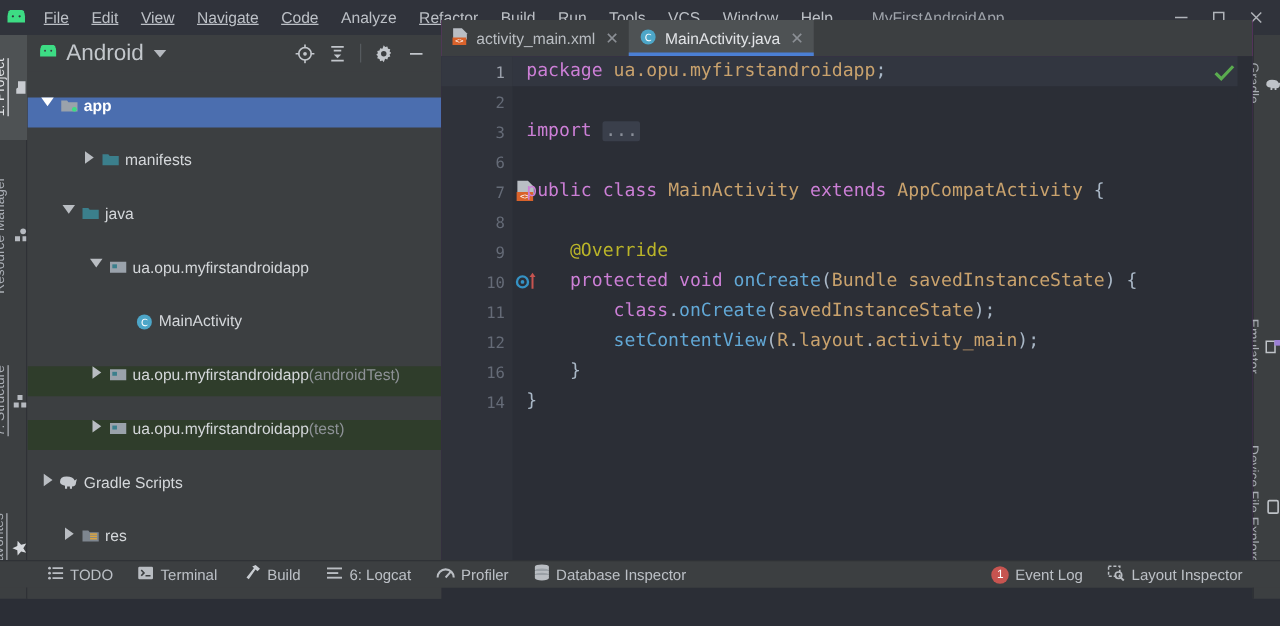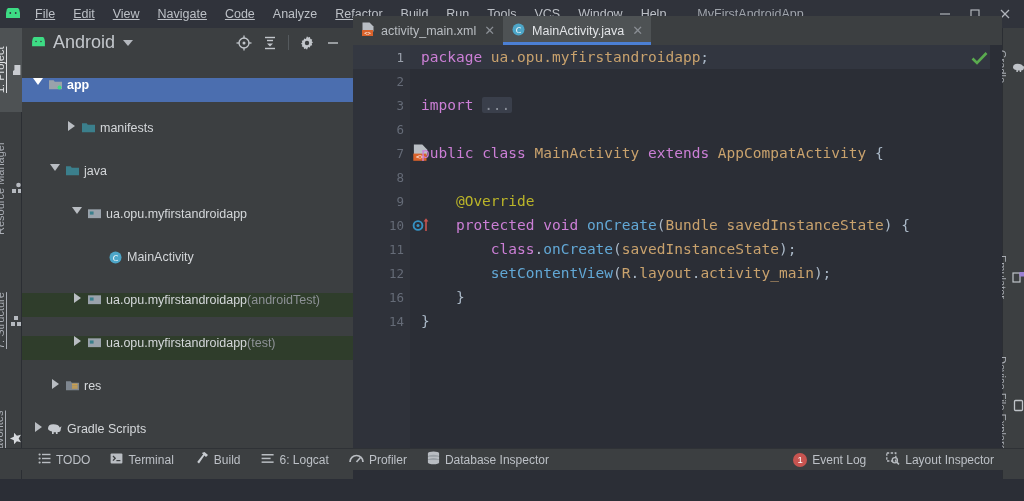--- a/index.html
+++ b/index.html
@@ -410,45 +410,45 @@
         <span class="ico">
           <svg width="15" height="13" viewBox="0 0 16 14">
               <path d="M1 2.5 h14 v9.5 h-14 z" fill="#9aa2ab"></path>
               <rect x="3" y="4.8" width="4" height="3.4" fill="#3b7f8c"></rect>
             </svg>
         </span>
         <span class="lbl">ua.opu.myfirstandroidapp</span>
         <span class="lbl dim"> (test)</span>
       </div>
 
+      <div class="row" style="padding-left:8px;">
+        <span class="arrow-slot">
+            <span class="arrow-r"></span>
+          </span>
+        <span class="ico">
+          <svg width="16" height="13" viewBox="0 0 16 13">
+              <path d="M1 6.5 q0-4.3 5.3-4.3 q5.3 0 6.4 3.2 l1.8-1.2 l-0.7 2.7 q0 3.2-3.2 3.2 l0 1.8 h-1.7 l0-1.7 h-2.2 l0 1.7 h-1.7 l0-2.4 q-4-0.9-4-3z" fill="#c5c9ce"></path>
+            </svg>
+        </span>
+        <span class="lbl">Gradle Scripts</span>
+      </div>
+
       <div class="row" style="padding-left:25px;">
         <span class="arrow-slot">
             <span class="arrow-r"></span>
           </span>
         <span class="ico">
           <svg width="15" height="13" viewBox="0 0 16 14">
               <path d="M1 2.5 h5 l1.2 1.6 h7.8 v8 h-14 z" fill="#7e868f"></path>
               <rect x="7.5" y="5" width="6" height="1.3" fill="#d9a441"></rect>
               <rect x="7.5" y="7" width="6" height="1.3" fill="#d9a441"></rect>
               <rect x="7.5" y="9" width="6" height="1.3" fill="#d9a441"></rect>
             </svg>
         </span>
         <span class="lbl">res</span>
-      </div>
-
-      <div class="row" style="padding-left:8px;">
-        <span class="arrow-slot">
-            <span class="arrow-r"></span>
-          </span>
-        <span class="ico">
-          <svg width="16" height="13" viewBox="0 0 16 13">
-              <path d="M1 6.5 q0-4.3 5.3-4.3 q5.3 0 6.4 3.2 l1.8-1.2 l-0.7 2.7 q0 3.2-3.2 3.2 l0 1.8 h-1.7 l0-1.7 h-2.2 l0 1.7 h-1.7 l0-2.4 q-4-0.9-4-3z" fill="#c5c9ce"></path>
-            </svg>
-        </span>
-        <span class="lbl">Gradle Scripts</span>
       </div>
 
     </div>
   </div>
 
   <div class="editor-area">
 
     <div class="tabbar">
       <div class="tab">
         <span>

